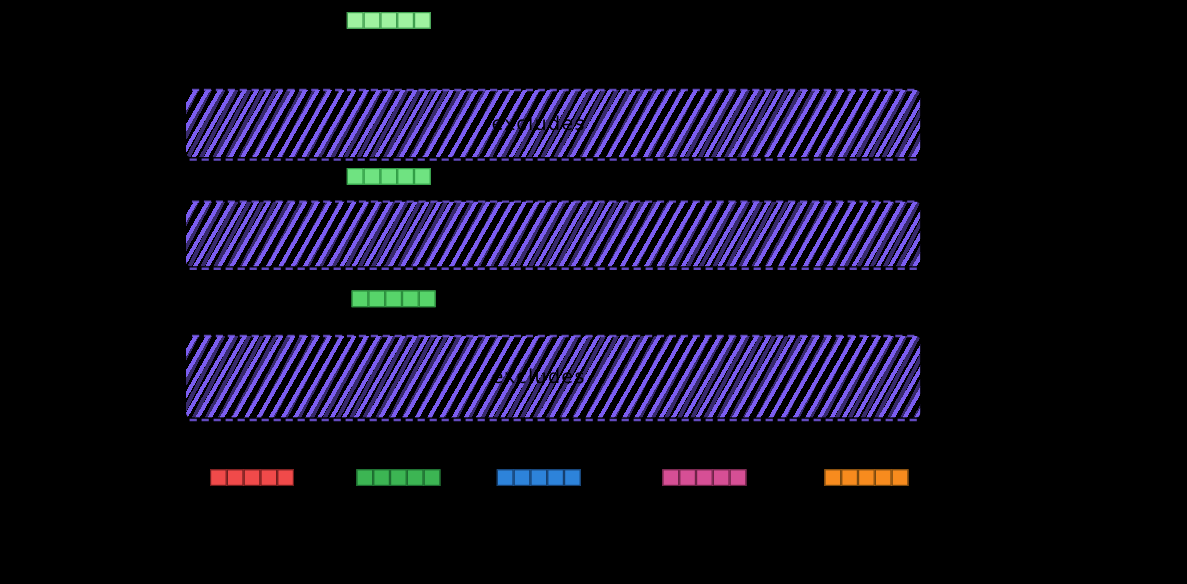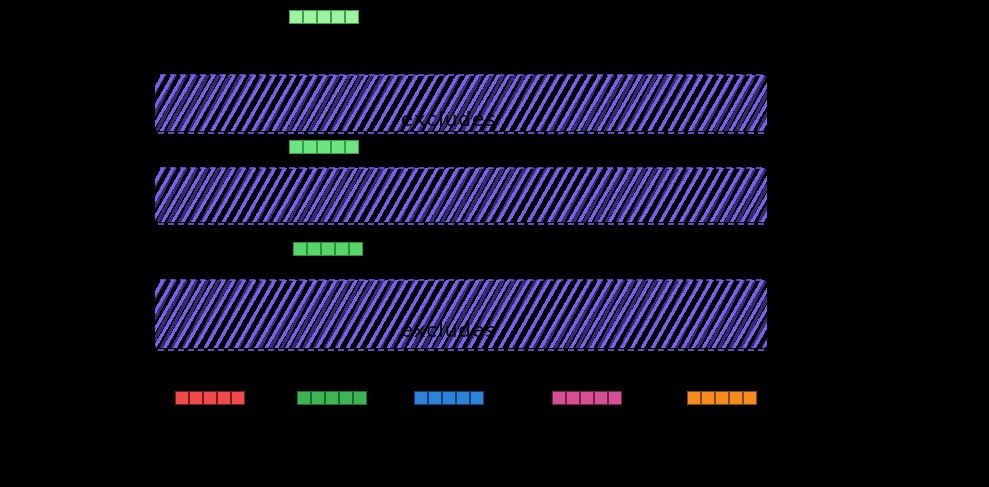--- a/index.html
+++ b/index.html
@@ -27,24 +27,23 @@
     content:"";position:absolute;left:3px;right:3px;bottom:-3px;
     border-bottom:2px dashed rgba(123,93,240,.8);
   }
   .bar-1{top:75px;height:56px;}
   .bar-2{top:168px;height:54px;}
   .bar-3{top:280px;height:68px;}
   .bar-label{
     position:absolute;top:50%;left:48%;
     transform:translate(-50%,-50%);
     color:#000;               
-    font-size:20px;
+    font-size:16px;
     letter-spacing:1px;
     white-space:nowrap;
-    margin-top:16px;
   }
   
   .sq-group{position:absolute;display:flex;}
   .sq-group .sq{
     width:14px;height:14px;
     box-sizing:border-box;
     border:1px solid #000;
   }
   .q1{left:289px;top:10px;}
   .q2{left:289px;top:140px;}

